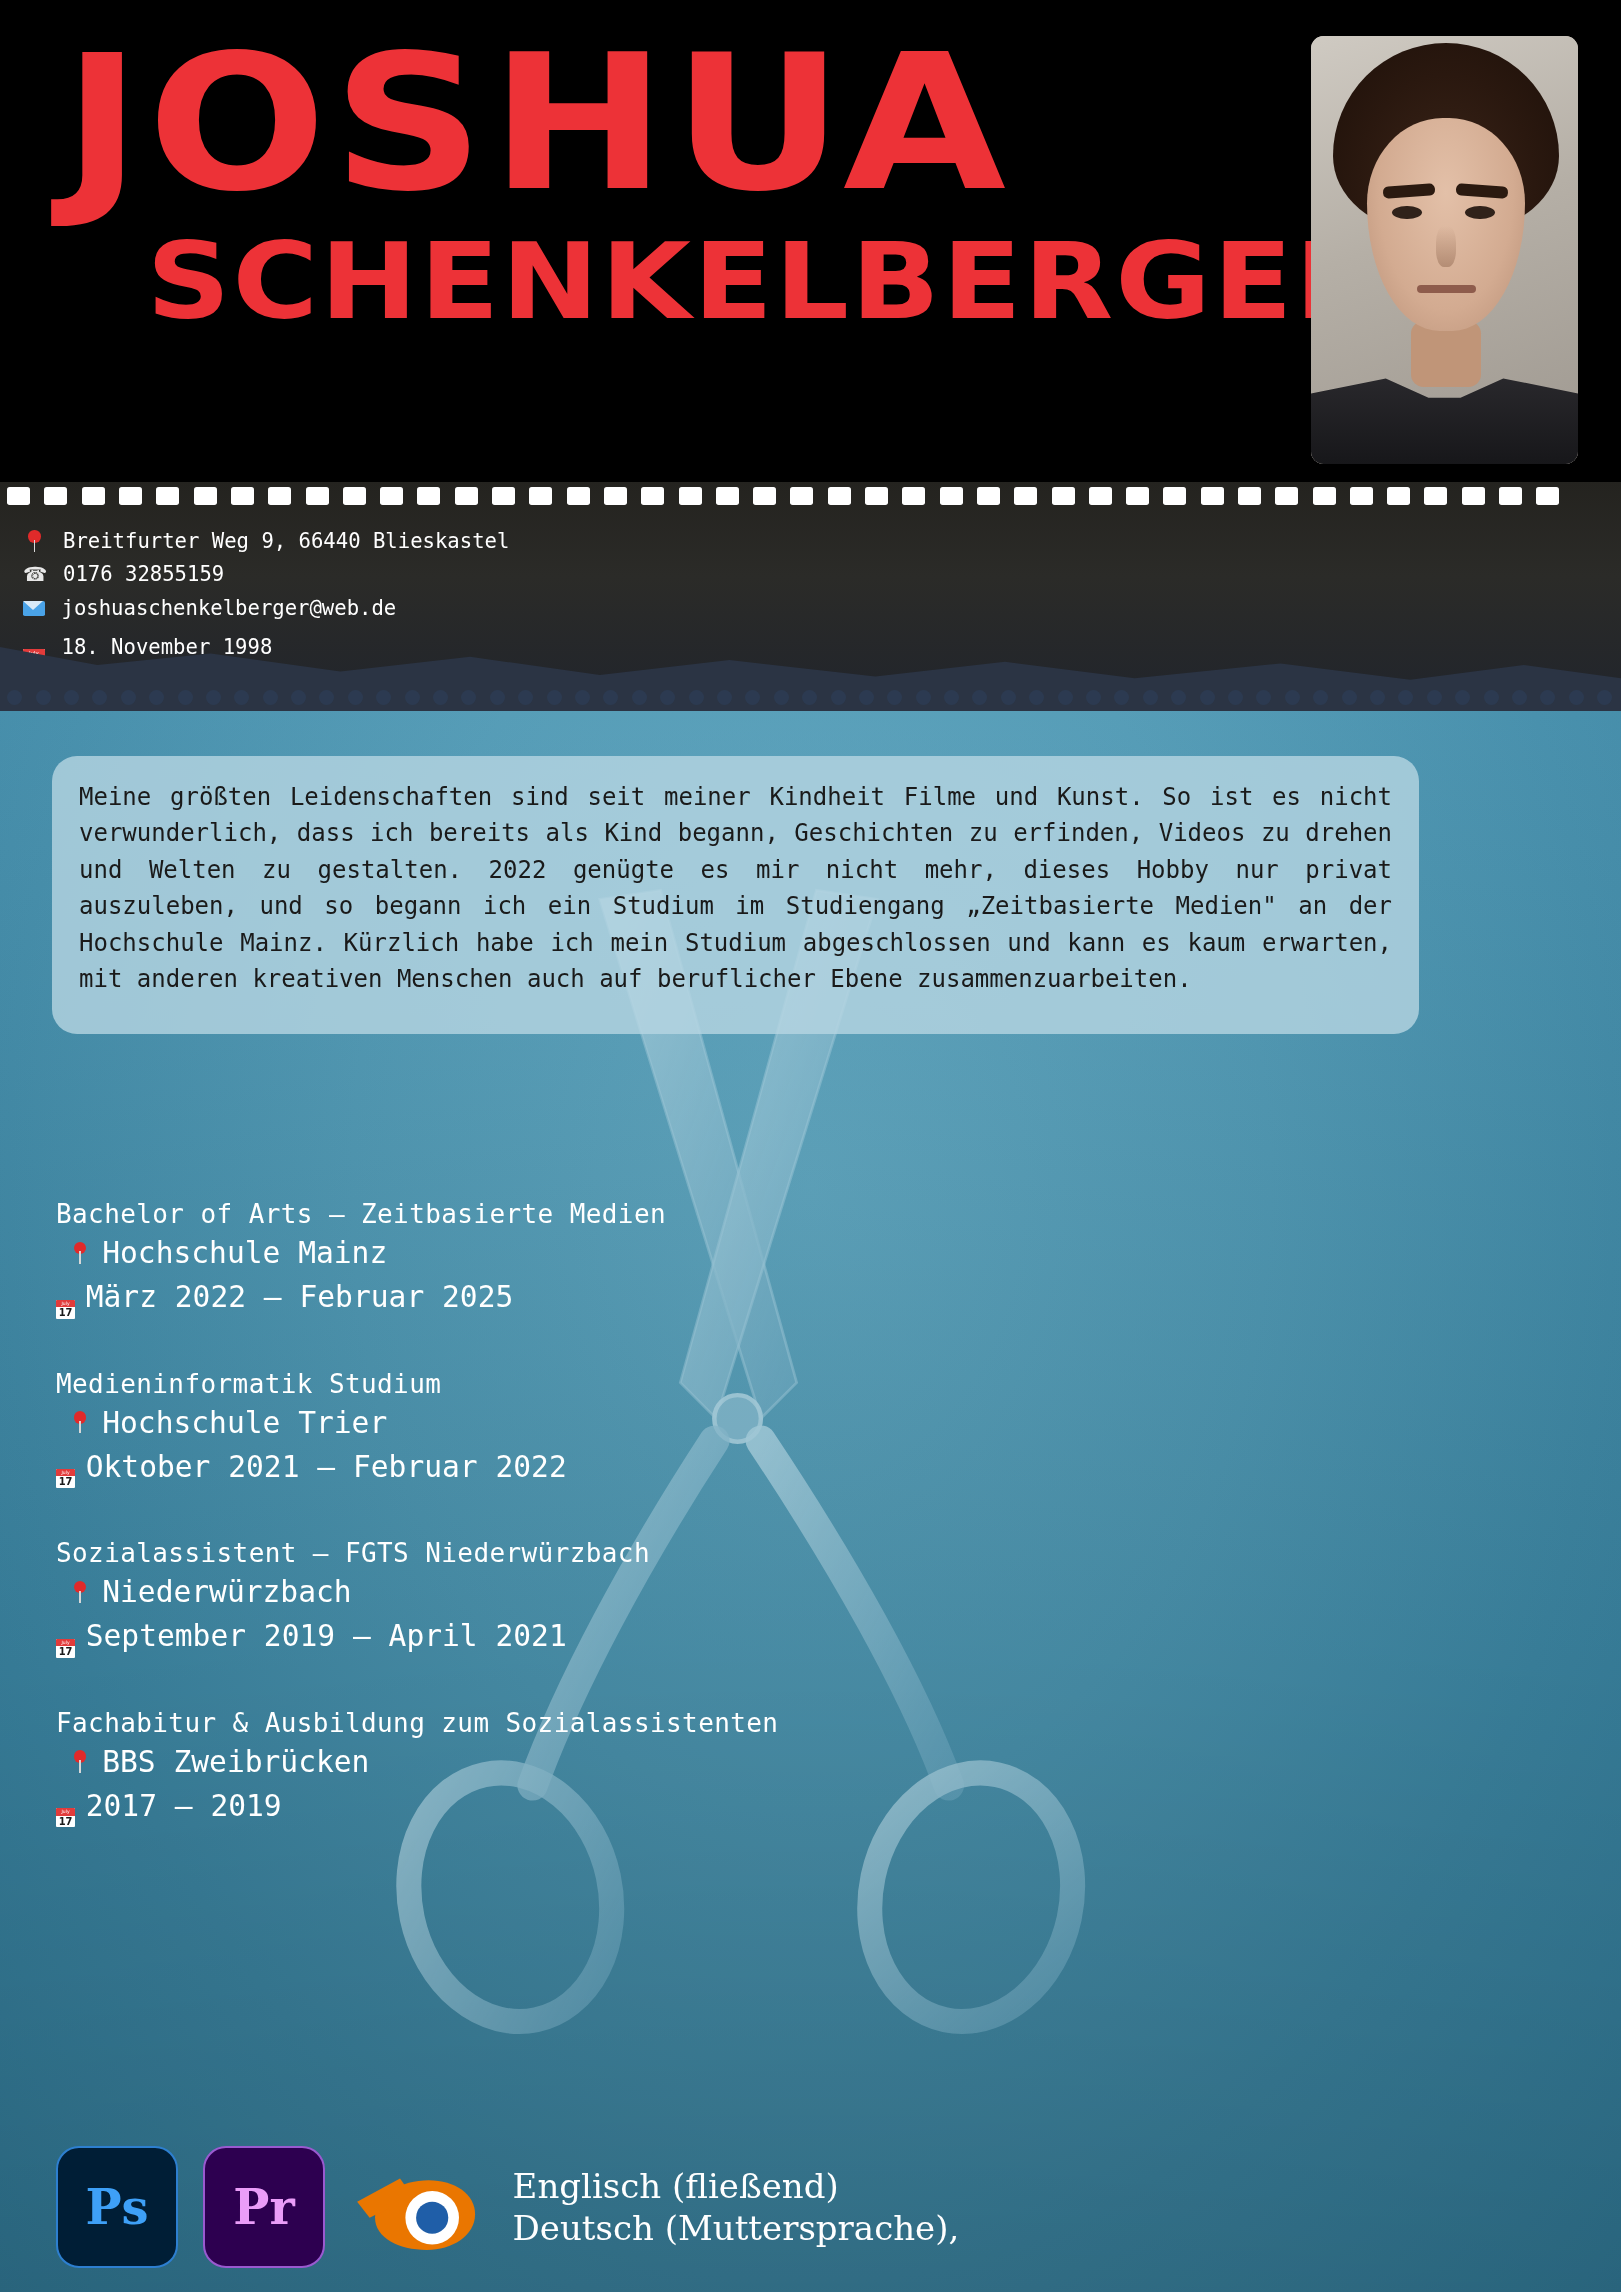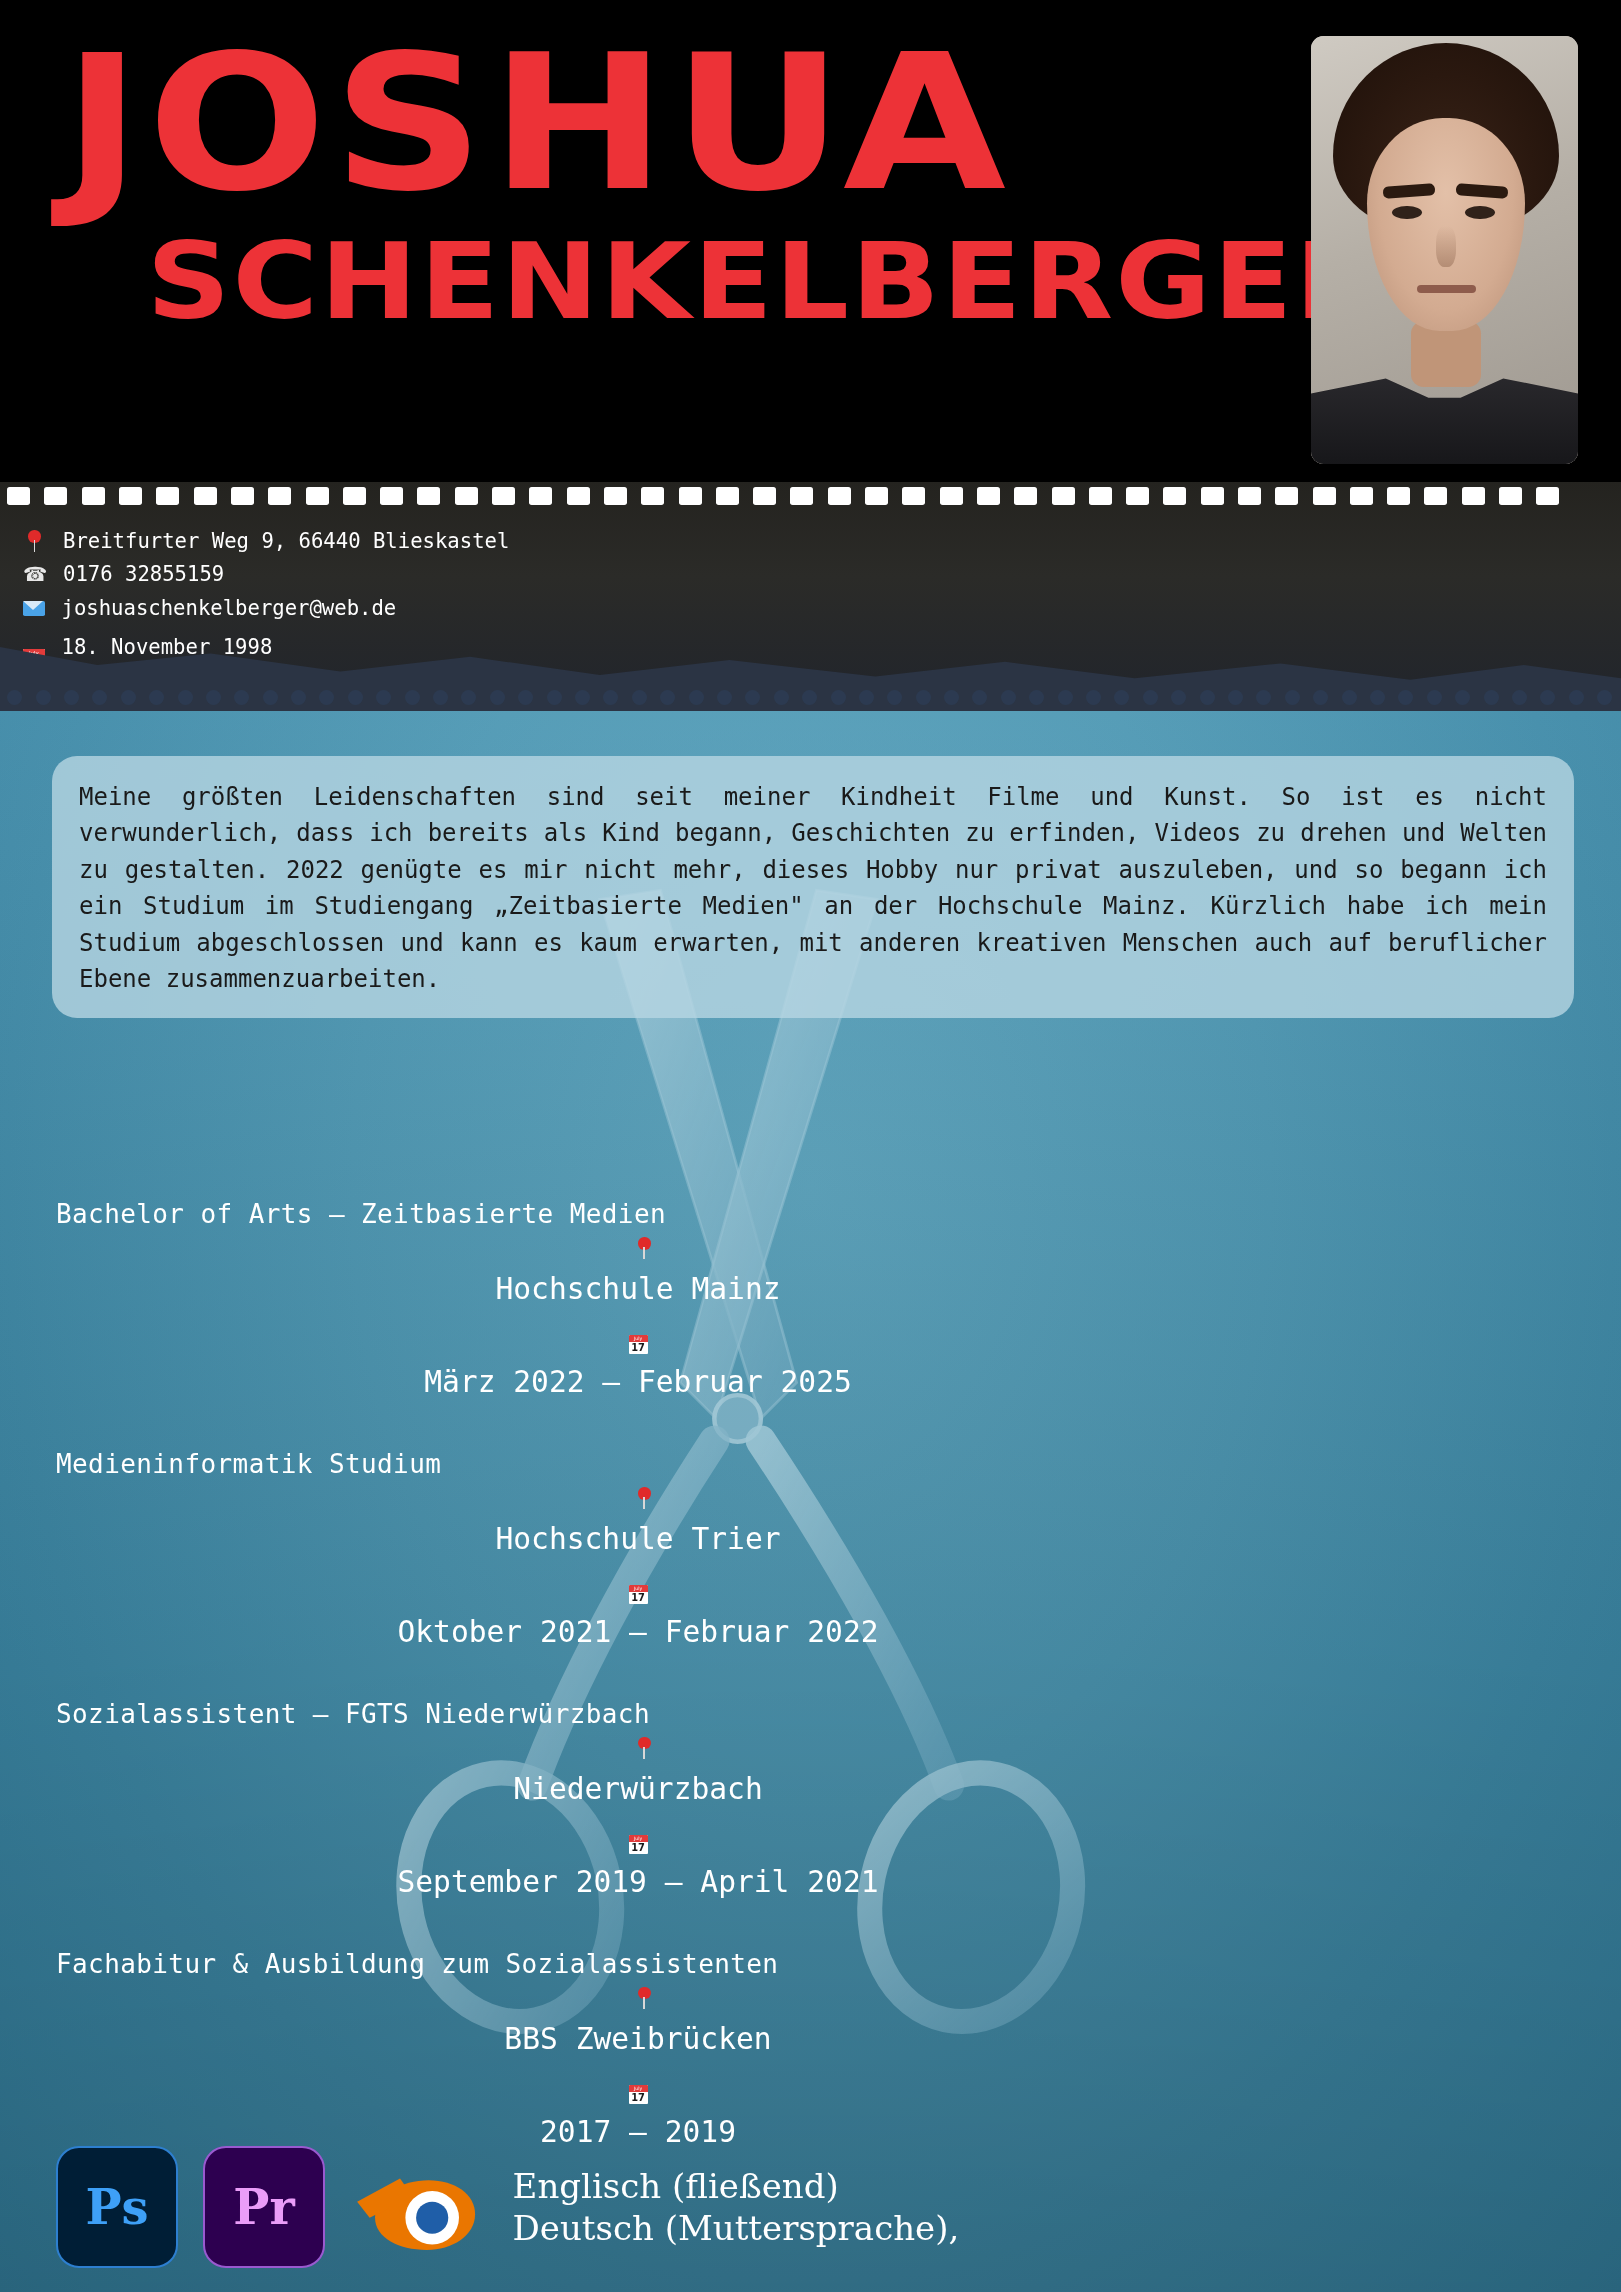--- a/index.html
+++ b/index.html
@@ -284,25 +284,25 @@
     position: absolute;
     left: 376px; top: 170px;
     width: 716px; height: 1218px;
     opacity: .55;
     pointer-events: none;
   }
 
   #summary {
     position: absolute;
     left: 52px; top: 45px;
-    width: 1522px;
+    width: 1367px;
     box-sizing: border-box;
     background: rgba(183, 214, 226, 0.80);
     border-radius: 25px;
-    padding: 23px 27px 20px 27px;
+    padding: 23px 27px 36px 27px;
     color: #1a1a1a;
     font-family: "DejaVu Sans Mono", monospace;
     font-size: 24px;
     line-height: 1.52;
     text-align: justify;
   }
 
   #experience {
     position: absolute;
     left: 56px; top: 488px;
@@ -320,21 +320,20 @@
   }
   .exp-line {
     display: flex;
     align-items: center;
     gap: 10.7px;
     font-family: "DejaVu Sans Mono", monospace;
     font-size: 29.6px;
     color: #ffffff;
     margin-top: 5.4px;
     white-space: nowrap;
-    flex-direction: column;
   }
   .exp-line .pin-ico { margin-left: 12.5px; }
 
   #footer {
     position: absolute;
     left: 56px;
     bottom: 25px;
     width: 1514px;
     display: flex;
     align-items: center;

